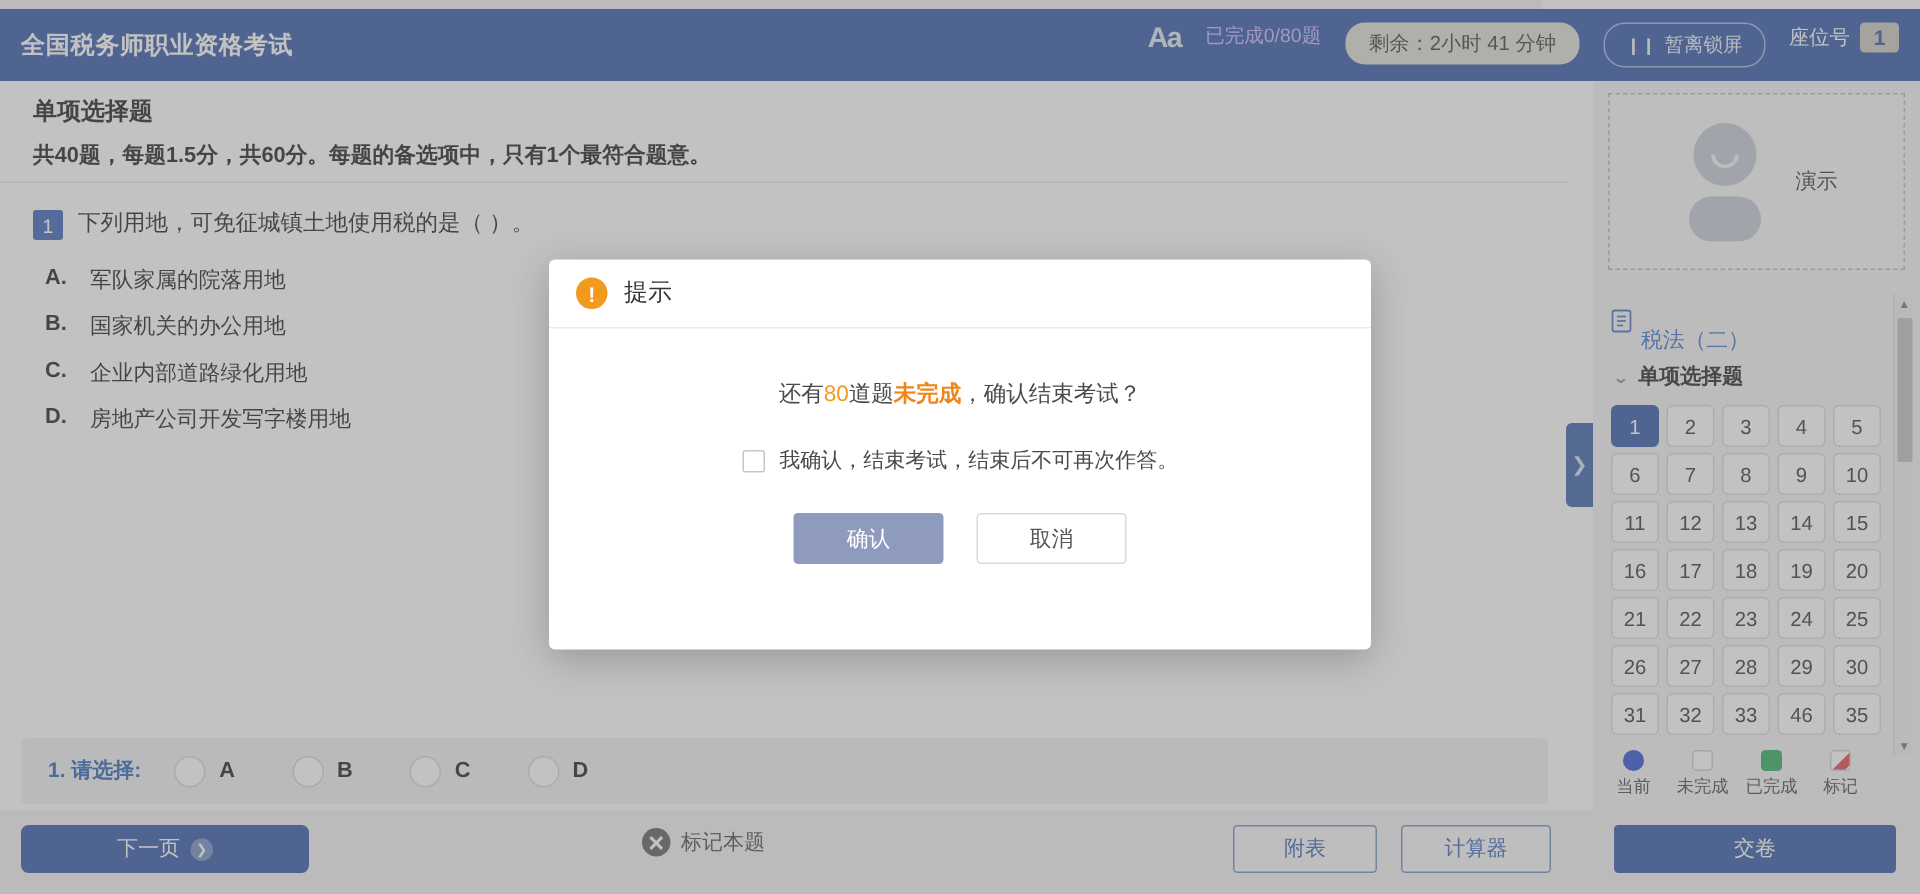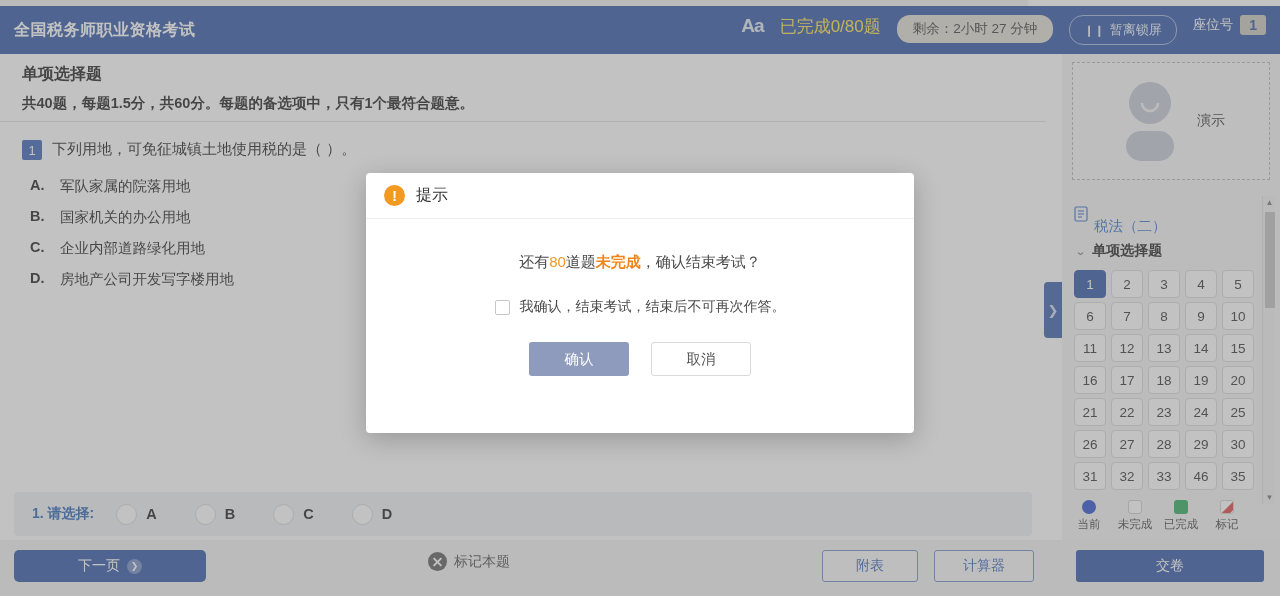--- a/index.html
+++ b/index.html
@@ -46,21 +46,21 @@
     gap: 16px;
     padding-right: 14px;
     color: #ffffff;
   }
   #font-size-icon {
     font-size: 19px; font-weight: bold;
     color: #dfe7f5;
     letter-spacing: -1px;
     cursor: pointer;
   }
-  #progress-text { font-size: 17px; color: #fde047; white-space: nowrap; }
+  #progress-text { font-size: 13px; color: #c4b5fd; white-space: nowrap; }
   #timer-pill {
     background: #dfdcd4;
     color: #3a3a3a;
     border-radius: 13px;
     padding: 5px 16px;
     font-size: 13.5px;
     white-space: nowrap;
   }
   #lock-pill {
     border: 1px solid #9fb3da;
@@ -389,21 +389,21 @@
 </head>
 <body>
 
 <div id="app">
 
   <div id="header">
     <div id="exam-title">全国税务师职业资格考试</div>
     <div id="header-right">
       <div id="font-size-icon">Aa</div>
       <div id="progress-text">已完成0/80题</div>
-      <div id="timer-pill">剩余：2小时 27 分钟</div>
+      <div id="timer-pill">剩余：2小时 41 分钟</div>
       <div id="lock-pill">
         <span class="pause-glyph">❙❙</span>
         <span>暂离锁屏</span>
       </div>
       <div id="seat-wrap">
         <span>座位号</span>
         <span id="seat-badge">1</span>
       </div>
     </div>
   </div>

